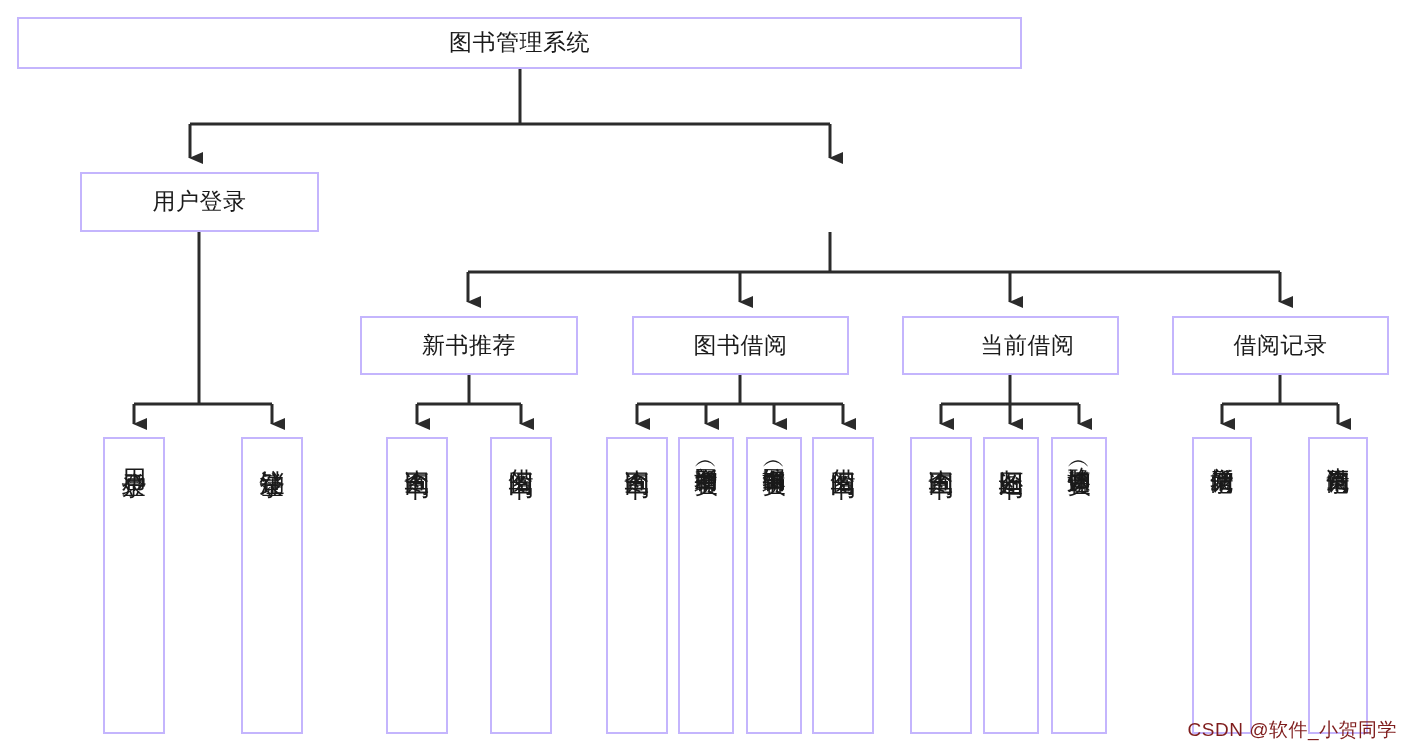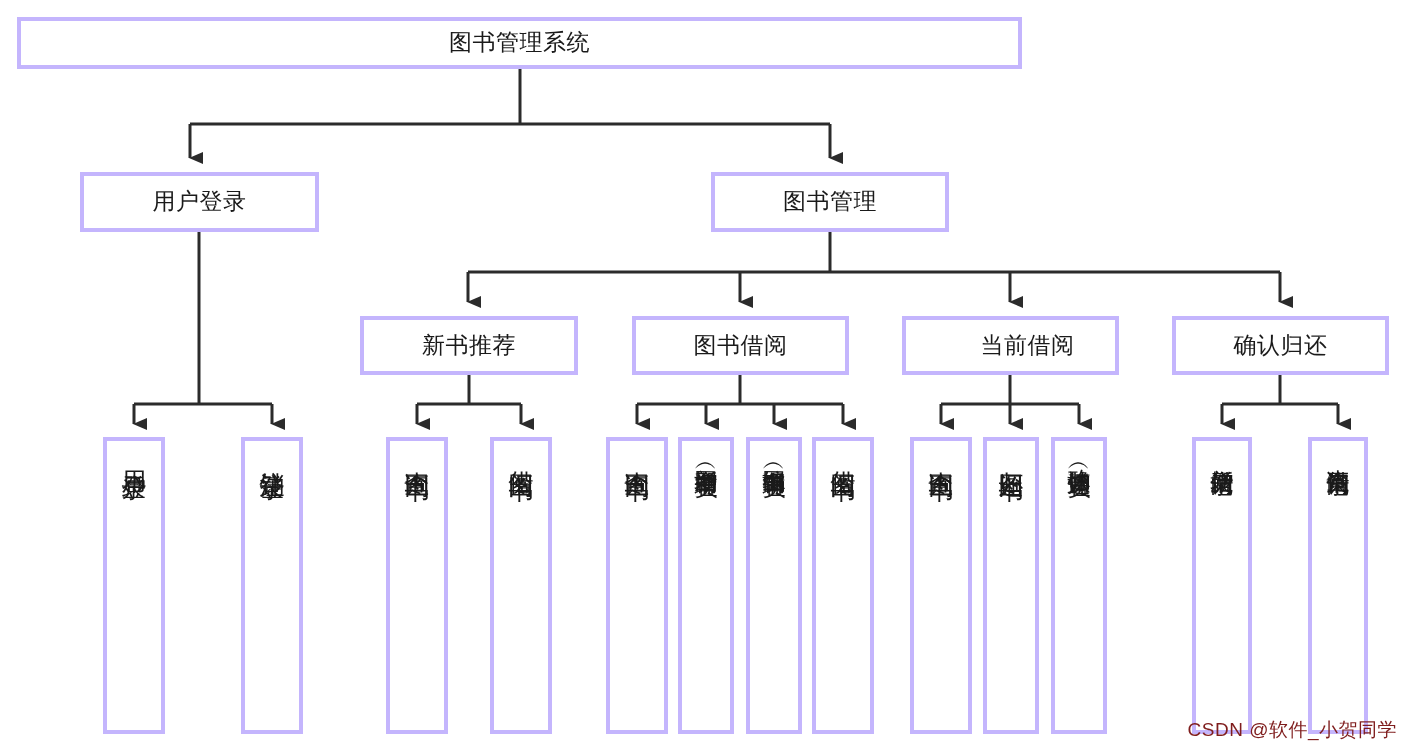--- a/index.html
+++ b/index.html
@@ -22,21 +22,21 @@
     left: 0;
     top: 0;
     width: 1405px;
     height: 747px;
     pointer-events: none;
   }
   .node {
     position: absolute;
     box-sizing: border-box;
     background: #ffffff;
-    border: 4px solid #c4b5fd;
+    border: 2px solid #c4b5fd;
     display: flex;
     align-items: center;
     justify-content: center;
     color: #1a1a1a;
   }
   .node .label {
     display: block;
     text-align: center;
     line-height: 1.18;
     letter-spacing: 0.5px;
@@ -132,35 +132,32 @@
     </g>
   </svg>
 
   <div class="node horiz" style="left:17px; top:17px; width:1005px; height:52px;">
     <span class="label">图书管理系统</span>
   </div>
 
   <div class="node horiz" style="left:80px; top:172px; width:239px; height:60px;">
     <span class="label">用户登录</span>
   </div>
-  <div class="node horiz" style="left:711px; top:172px; width:238px; height:60px;">
-    <span class="label">图书管理</span>
-  </div>
 
   <div class="node horiz" style="left:632px; top:316px; width:217px; height:59px;">
     <span class="label">图书借阅</span>
   </div>
   <div class="node horiz" style="left:360px; top:316px; width:218px; height:59px;">
     <span class="label">新书推荐</span>
   </div>
   <div class="node horiz" style="left:902px; top:316px; width:217px; height:59px;padding-left:34px;">
     <span class="label">当前借阅</span>
   </div>
   <div class="node horiz" style="left:1172px; top:316px; width:217px; height:59px;">
-    <span class="label">确认归还</span>
+    <span class="label">借阅记录</span>
   </div>
 
   <div class="node vert" style="left:103px; top:437px; width:62px; height:297px;">
     <span class="label">用户登录</span>
   </div>
   <div class="node vert" style="left:241px; top:437px; width:62px; height:297px;">
     <span class="label">注销登录</span>
   </div>
 
   <div class="node vert" style="left:386px; top:437px; width:62px; height:297px;">

